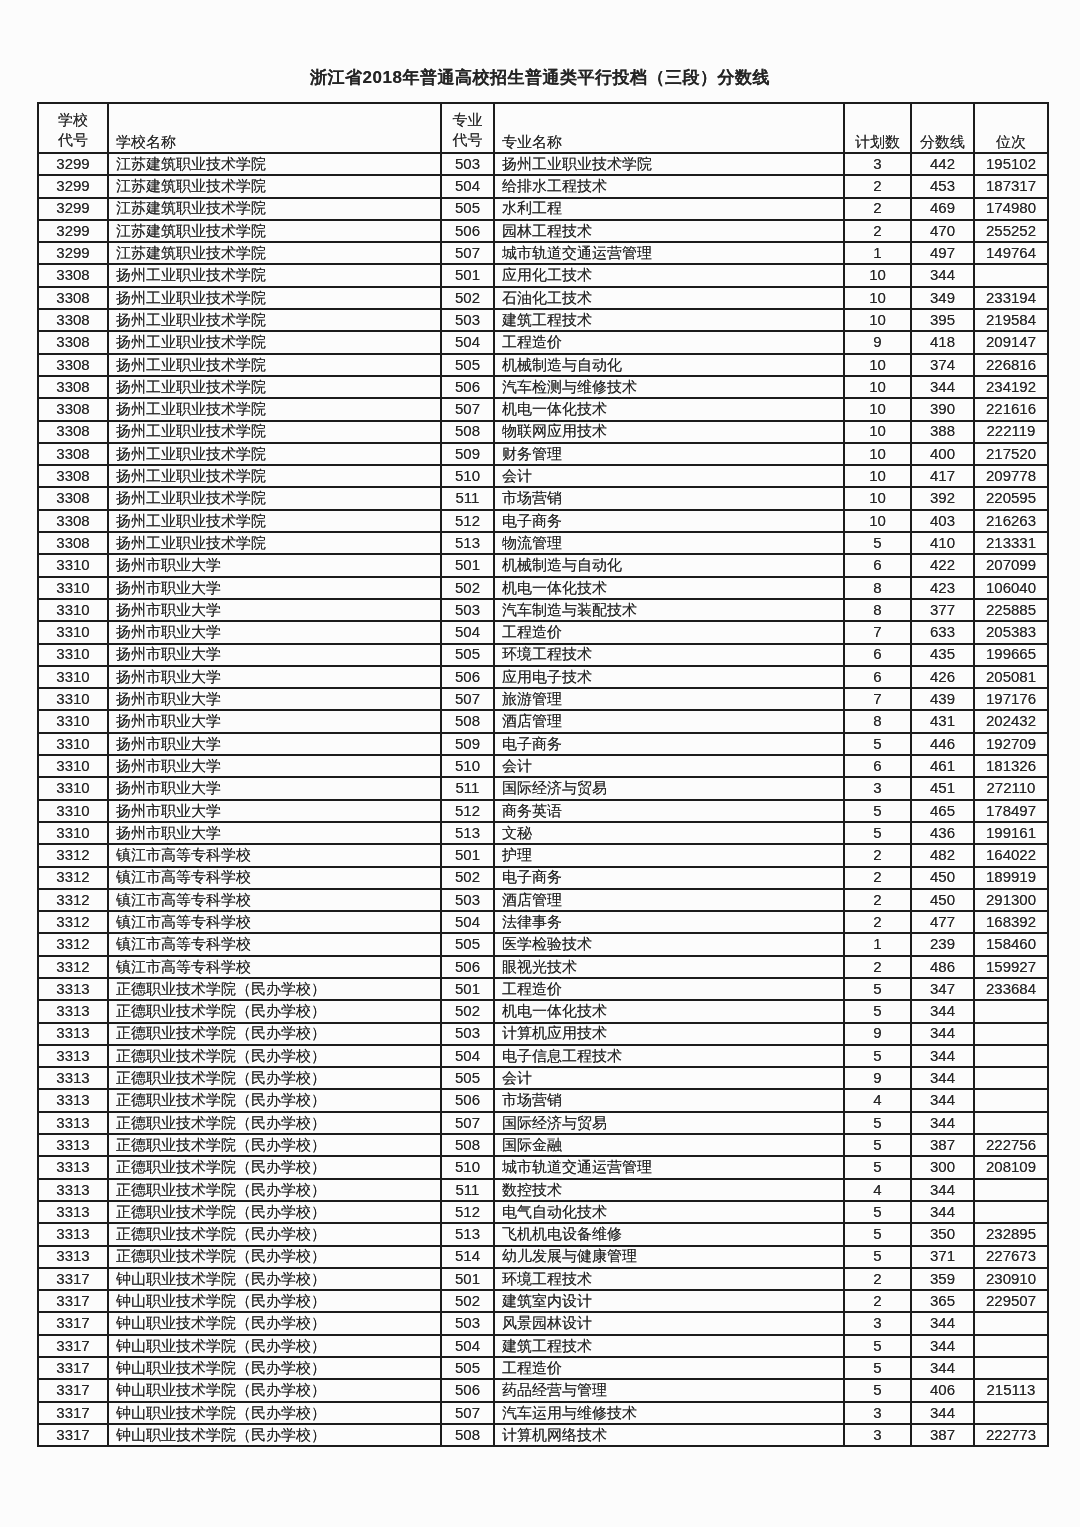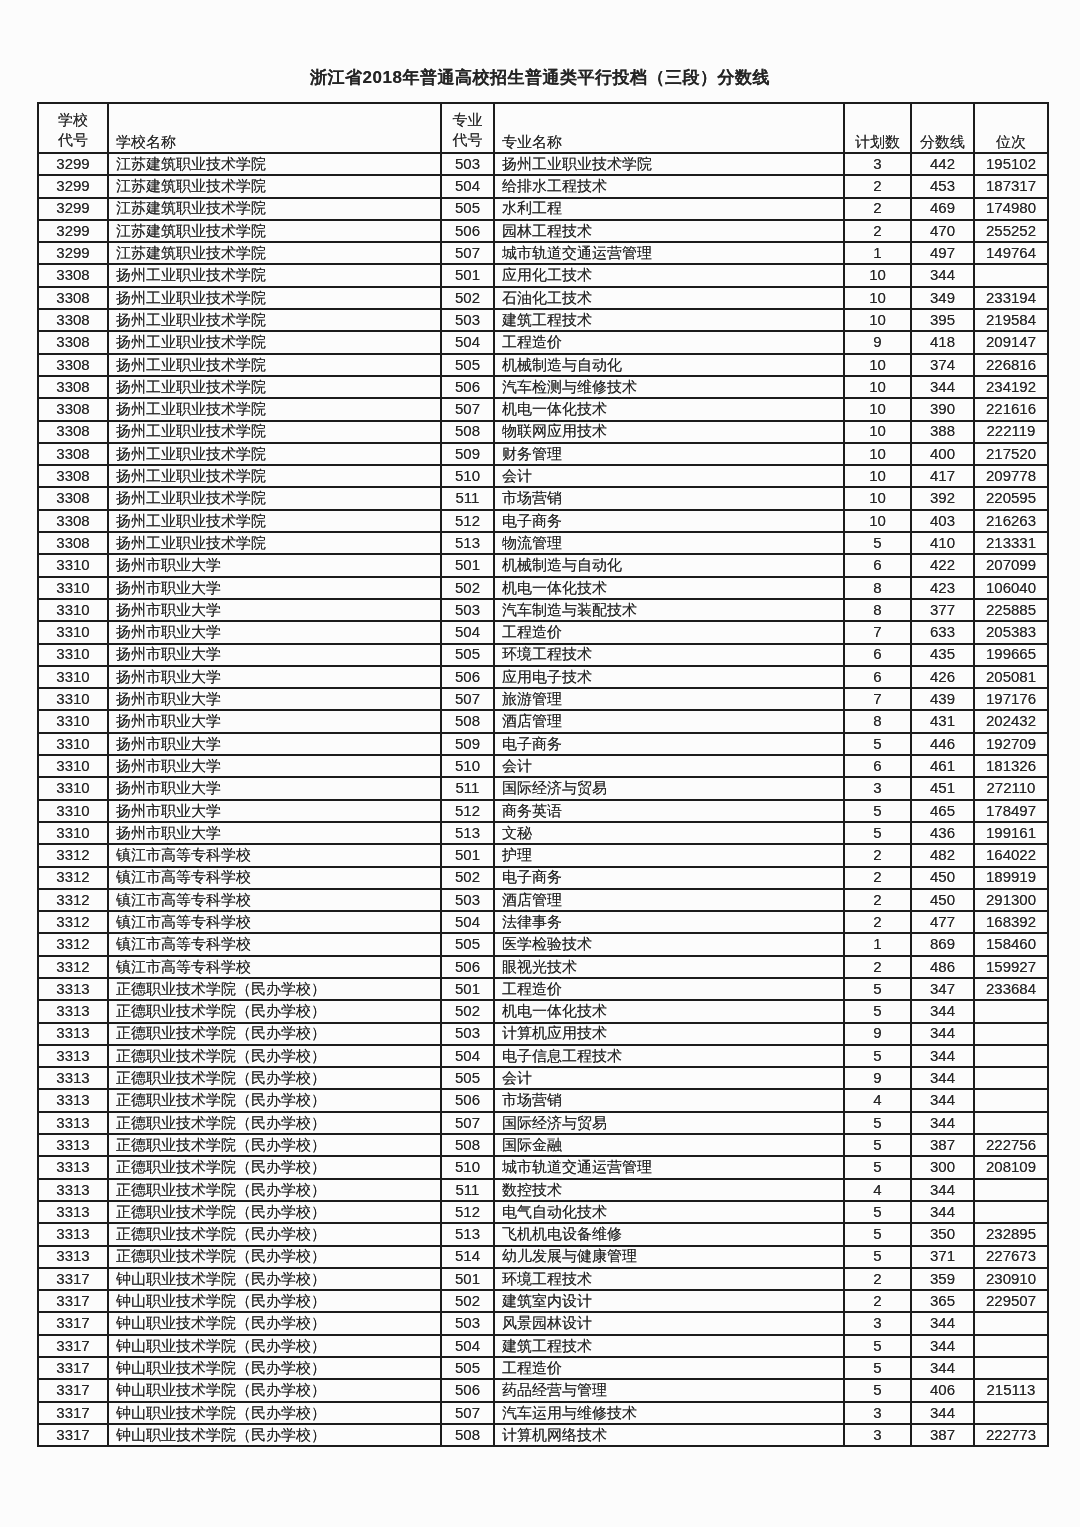--- a/index.html
+++ b/index.html
@@ -390,21 +390,21 @@
     <td class="c">2</td>
     <td class="c">477</td>
     <td class="c">168392</td>
   </tr>
         <tr>
     <td class="c">3312</td>
     <td class="l">镇江市高等专科学校</td>
     <td class="c">505</td>
     <td class="l">医学检验技术</td>
     <td class="c">1</td>
-    <td class="c">869</td>
+    <td class="c">239</td>
     <td class="c">158460</td>
   </tr>
         <tr>
     <td class="c">3312</td>
     <td class="l">镇江市高等专科学校</td>
     <td class="c">506</td>
     <td class="l">眼视光技术</td>
     <td class="c">2</td>
     <td class="c">486</td>
     <td class="c">159927</td>

